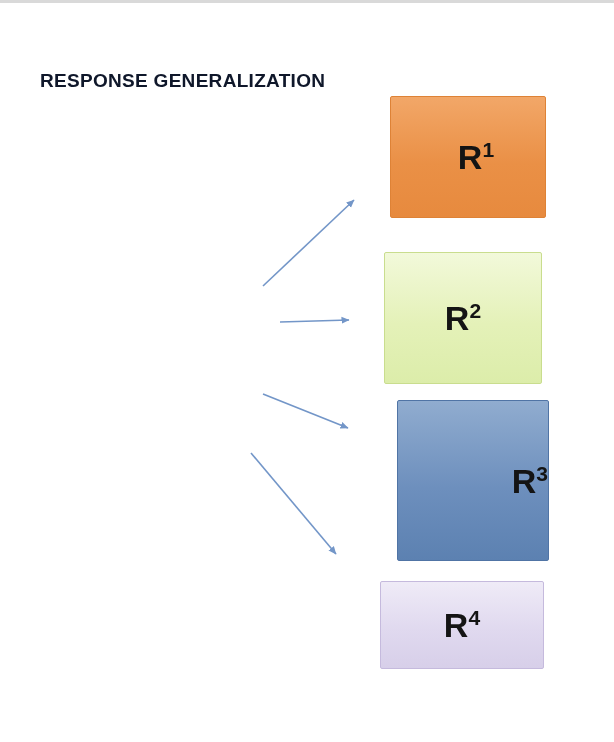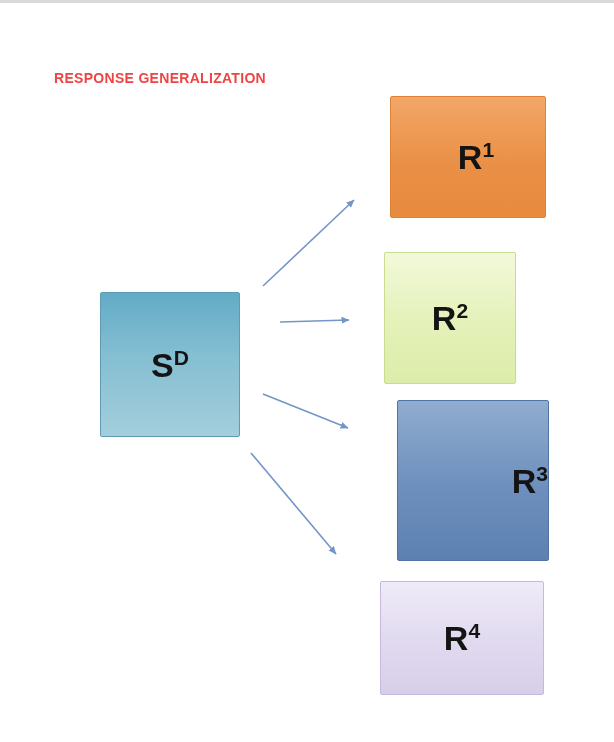--- a/index.html
+++ b/index.html
@@ -16,26 +16,26 @@
     overflow: hidden;
   }
   .top-edge {
     position: absolute;
     left: 0; top: 0;
     width: 100%; height: 3px;
     background: #d9d9d9;
   }
   .diagram-title {
     position: absolute;
-    left: 54px;
+    left: 40px;
     top: 70px;
-    font-size: 14px;
+    font-size: 19px;
     font-weight: bold;
     letter-spacing: 0.3px;
-    color: #ef4444;
+    color: #0f172a;
   }
   .node {
     position: absolute;
     display: flex;
     align-items: center;
     justify-content: center;
     font-weight: bold;
     color: #141414;
     box-sizing: border-box;
     border-radius: 2px;
@@ -57,35 +57,35 @@
   }
   .node-r1 {
     left: 390px; top: 96px;
     width: 156px; height: 122px;
     background: linear-gradient(180deg, #f2a768 0%, #ea9046 55%, #e78a3e 100%);
     border: 1px solid #de8236;
     padding-left: 16px;
   }
   .node-r2 {
     left: 384px; top: 252px;
-    width: 132px; height: 132px;
+    width: 158px; height: 132px;
     background: linear-gradient(180deg, #f2f9da 0%, #e4f1b8 55%, #dcedaa 100%);
     border: 1px solid #c9dd8e;
     align-items: center;
   }
   .node-r3 {
     left: 397px; top: 400px;
     width: 152px; height: 161px;
     background: linear-gradient(180deg, #90accf 0%, #6d8fbd 55%, #5c81b1 100%);
     border: 1px solid #5074a5;
     justify-content: flex-end;
   }
   .node-r4 {
     left: 380px; top: 581px;
-    width: 164px; height: 114px;
+    width: 164px; height: 88px;
     background: linear-gradient(180deg, #efebf7 0%, #e0d9ef 55%, #d7cfe9 100%);
     border: 1px solid #c5badd;
   }
   .arrow-layer {
     position: absolute;
     left: 0; top: 0;
     width: 614px; height: 742px;
     pointer-events: none;
   }
 </style>
@@ -103,23 +103,20 @@
       <marker id="arrowhead" markerWidth="9" markerHeight="8" refX="7.5" refY="4" orient="auto" markerUnits="userSpaceOnUse">
         <path d="M0,0.5 L8,4 L0,7.5 z" fill="#7396c8"></path>
       </marker>
     </defs>
     <line x1="263" y1="286" x2="354" y2="200" stroke="#7396c8" stroke-width="1.6" marker-end="url(#arrowhead)"></line>
     <line x1="280" y1="322" x2="349" y2="320" stroke="#7396c8" stroke-width="1.6" marker-end="url(#arrowhead)"></line>
     <line x1="263" y1="394" x2="348" y2="428" stroke="#7396c8" stroke-width="1.6" marker-end="url(#arrowhead)"></line>
     <line x1="251" y1="453" x2="336" y2="554" stroke="#7396c8" stroke-width="1.6" marker-end="url(#arrowhead)"></line>
   </svg>
 
-  <div class="node node-sd">
-    <span class="lbl"><span>S</span><sup>D</sup></span>
-  </div>
 
   <div class="node node-r1">
     <span class="lbl"><span>R</span><sup>1</sup></span>
   </div>
 
   <div class="node node-r2">
     <span class="lbl"><span>R</span><sup>2</sup></span>
   </div>
 
   <div class="node node-r3">

